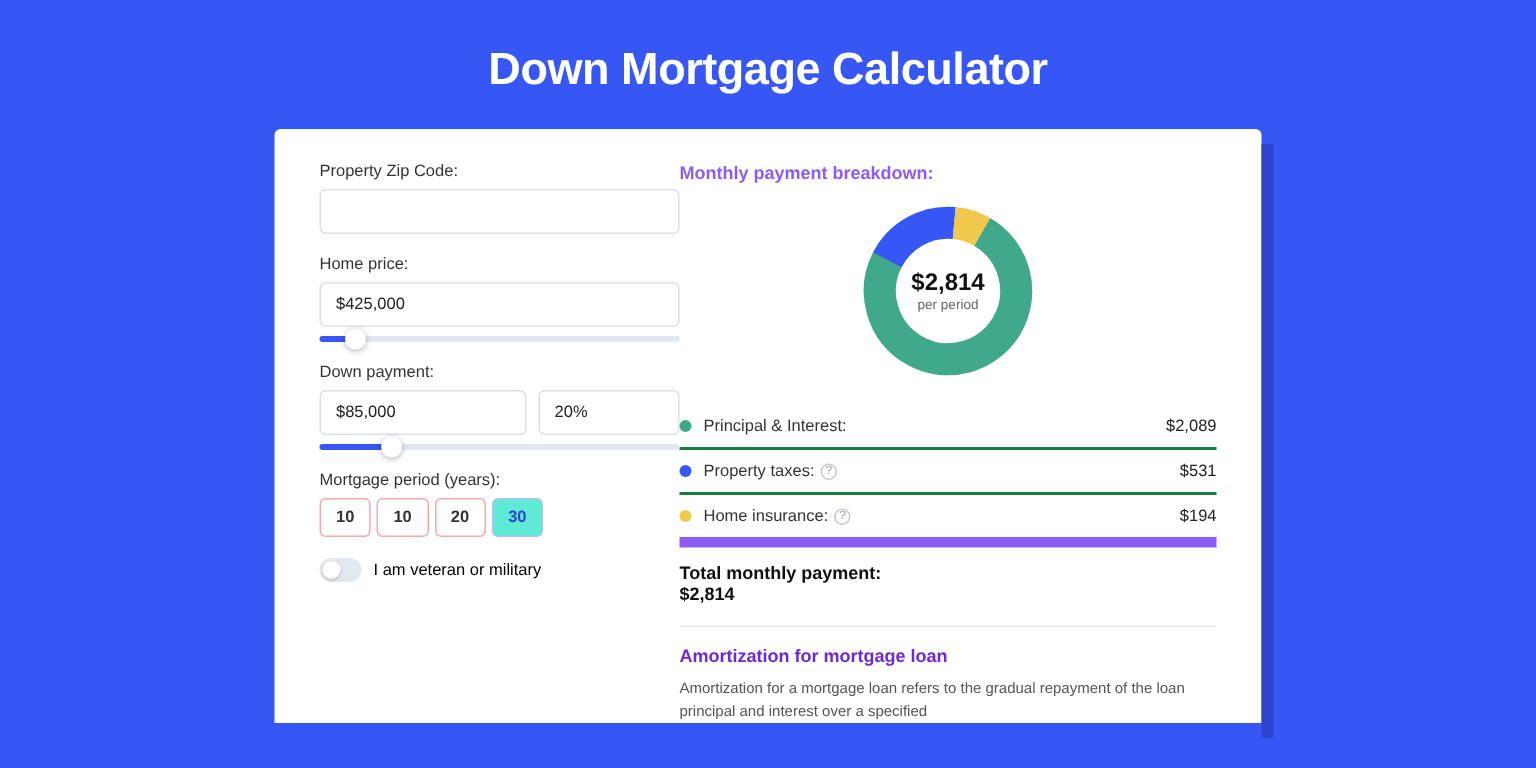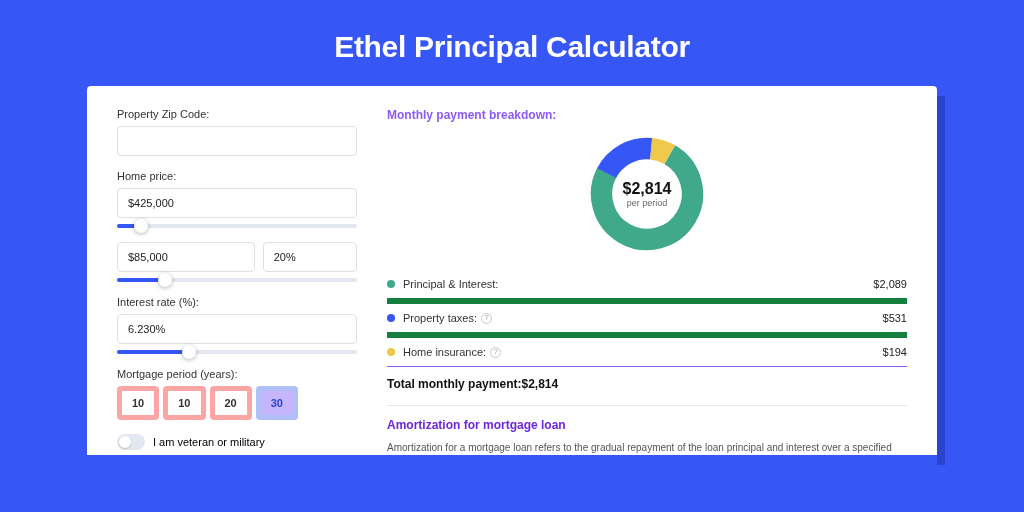--- a/index.html
+++ b/index.html
@@ -14,26 +14,25 @@
   .page-title {
     color: #fff;
     text-align: center;
     font-size: 30px;
     font-weight: 700;
     padding: 30px 0 22px;
     letter-spacing: -0.3px;
   }
   .card {
     background: #fff;
-    width: 850px;
+    width: 658px;
     margin: 0 auto;
     border-radius: 4px 4px 0 0;
     padding: 22px 30px 0 30px;
     display: flex;
-    gap: 30px;
     position: relative;
   }
   .shadow-bar {
     position: absolute;
     right: -8px;
     top: 10px;
     width: 8px;
     height: 100%;
     background: #2a44cc;
   }
@@ -87,31 +86,31 @@
     display: flex;
     gap: 8px;
   }
   .row .text-input:first-child { flex: 1.6; }
   .row .text-input:last-child { flex: 1; }
   .period-buttons {
     display: flex;
     gap: 4px;
   }
   .pbtn {
-    border: 5px solid #fca5a5;
+    border: 1px solid #fca5a5;
     background: #fff;
     border-radius: 4px;
     font-size: 11px;
     font-weight: 600;
     padding: 6px 10px;
     color: #333;
     cursor: pointer;
   }
   .pbtn.active {
-    background: #c4b5fd;
+    background: #5eead4;
     border-color: #b0bff6;
     color: #2a44cc;
   }
   .toggle-row {
     display: flex;
     align-items: center;
     gap: 8px;
   }
   .toggle {
     width: 28px; height: 16px;
@@ -157,64 +156,66 @@
   }
   .donut-sub {
     font-size: 9px;
     color: #666;
   }
   .legend-row {
     display: flex;
     align-items: center;
     font-size: 11px;
     padding: 8px 0;
-    border-bottom: 6px solid #15803d;
-  }
-  .legend-row:last-of-type { border-bottom: 1px solid #8b5cf6; }
+    border-bottom: 2px solid #15803d;
+  }
+  .legend-row:last-of-type { border-bottom: 7px solid #8b5cf6; }
   .dot {
     width: 8px; height: 8px;
     border-radius: 50%;
     margin-right: 8px;
   }
   .legend-label { flex: 1; display: flex; align-items: center; gap: 4px; color:#333; }
   .legend-val { font-weight: 500; color:#222; }
   .help {
     width: 11px; height: 11px;
     border: 1px solid #c6c9d1;
     border-radius: 50%;
     font-size: 8px;
     color: #9ea2ad;
     display: inline-flex;
     align-items: center; justify-content: center;
     line-height: 1;
   }
   .total-row {
     display: flex;
+    justify-content: space-between;
     font-size: 12px;
     font-weight: 700;
     color: #111;
     padding: 10px 0 14px;
+    flex-direction: column;
   }
   .divider { height: 1px; background: #e6e8ee; margin-bottom: 12px; }
   .amort-title {
     font-size: 12px;
     font-weight: 700;
     color: #6d28d9;
     margin-bottom: 8px;
   }
   .amort-text {
     font-size: 10px;
     color: #555;
     line-height: 1.5;
   }
 </style>
 </head>
 <body>
 
-<h1 class="page-title">Ethel Principal Calculator</h1>
+<h1 class="page-title">Down Mortgage Calculator</h1>
 
 <div class="card">
   <div class="shadow-bar"></div>
 
   <div class="left">
 
     <div class="group">
       <label class="field-label">Property Zip Code:</label>
       <input class="text-input" value="" style="">
     </div>
@@ -222,38 +223,31 @@
     <div class="group">
       <label class="field-label">Home price:</label>
       <input class="text-input" value="$425,000" style="">
       <div class="slider">
         <div class="slider-fill" style="width: 10%;"></div>
         <div class="slider-knob" style="left: 10%;"></div>
       </div>
     </div>
 
     <div class="group">
+      <label class="field-label">Down payment:</label>
       <div class="row">
         <input class="text-input" value="$85,000" style="">
         <input class="text-input" value="20%" style="">
       </div>
       <div class="slider">
         <div class="slider-fill" style="width: 20%;"></div>
         <div class="slider-knob" style="left: 20%;"></div>
       </div>
     </div>
 
-    <div class="group">
-      <label class="field-label">Interest rate (%):</label>
-      <input class="text-input" value="6.230%" style="">
-      <div class="slider">
-        <div class="slider-fill" style="width: 30%;"></div>
-        <div class="slider-knob" style="left: 30%;"></div>
-      </div>
-    </div>
 
     <div class="group">
       <label class="field-label">Mortgage period (years):</label>
       <div class="period-buttons">
           <button class="pbtn">10</button>
           <button class="pbtn">10</button>
           <button class="pbtn">20</button>
           <button class="pbtn active">30</button>
         </div>
     </div>

